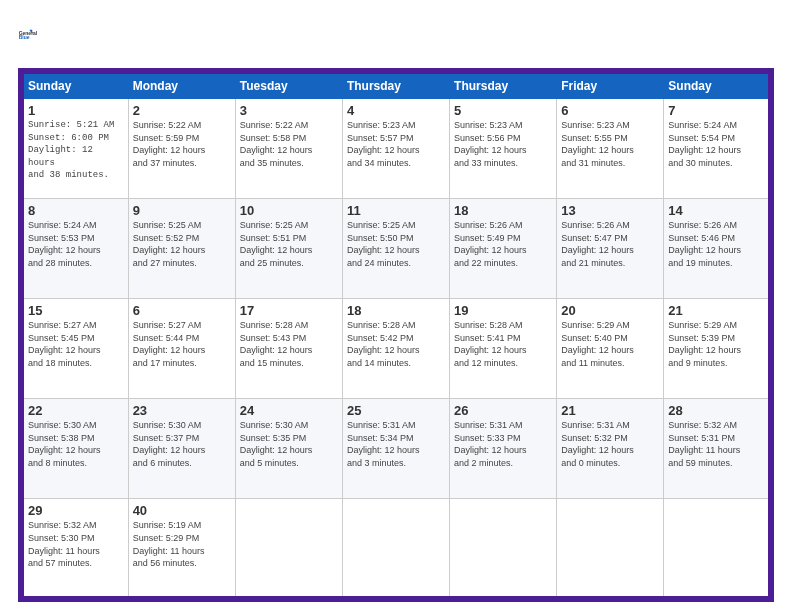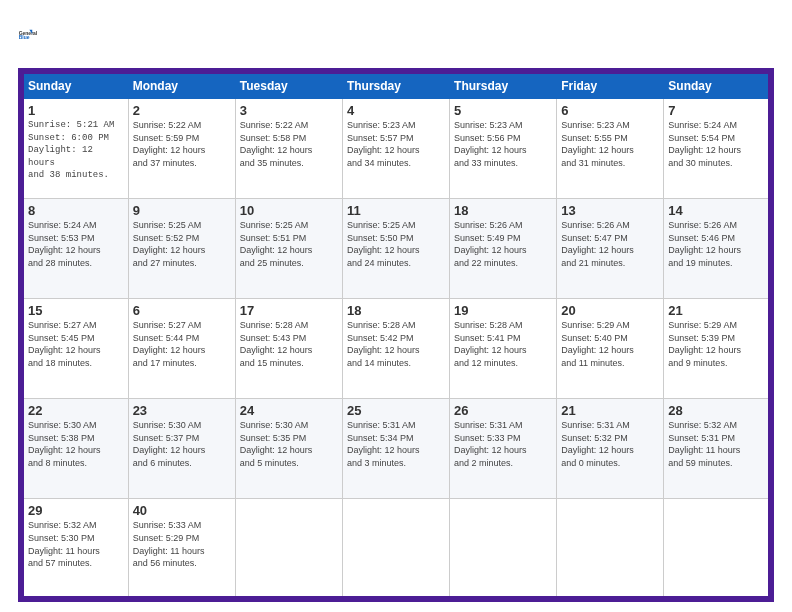--- a/index.html
+++ b/index.html
@@ -331,21 +331,21 @@
         <tr class="cal-row-last">
           <td>
             <span class="day-num">29</span>
             <div class="day-info" style="white-space: pre-line;">Sunrise: 5:32 AM
 Sunset: 5:30 PM
 Daylight: 11 hours
 and 57 minutes.</div>
           </td>
           <td>
             <span class="day-num">40</span>
-            <div class="day-info" style="white-space: pre-line;">Sunrise: 5:33 AM
+            <div class="day-info" style="white-space: pre-line;">Sunrise: 5:19 AM
 Sunset: 5:29 PM
 Daylight: 11 hours
 and 56 minutes.</div>
           </td>
           <td class="empty"></td>
           <td class="empty"></td>
           <td class="empty"></td>
           <td class="empty"></td>
           <td class="empty"></td>
         </tr>

